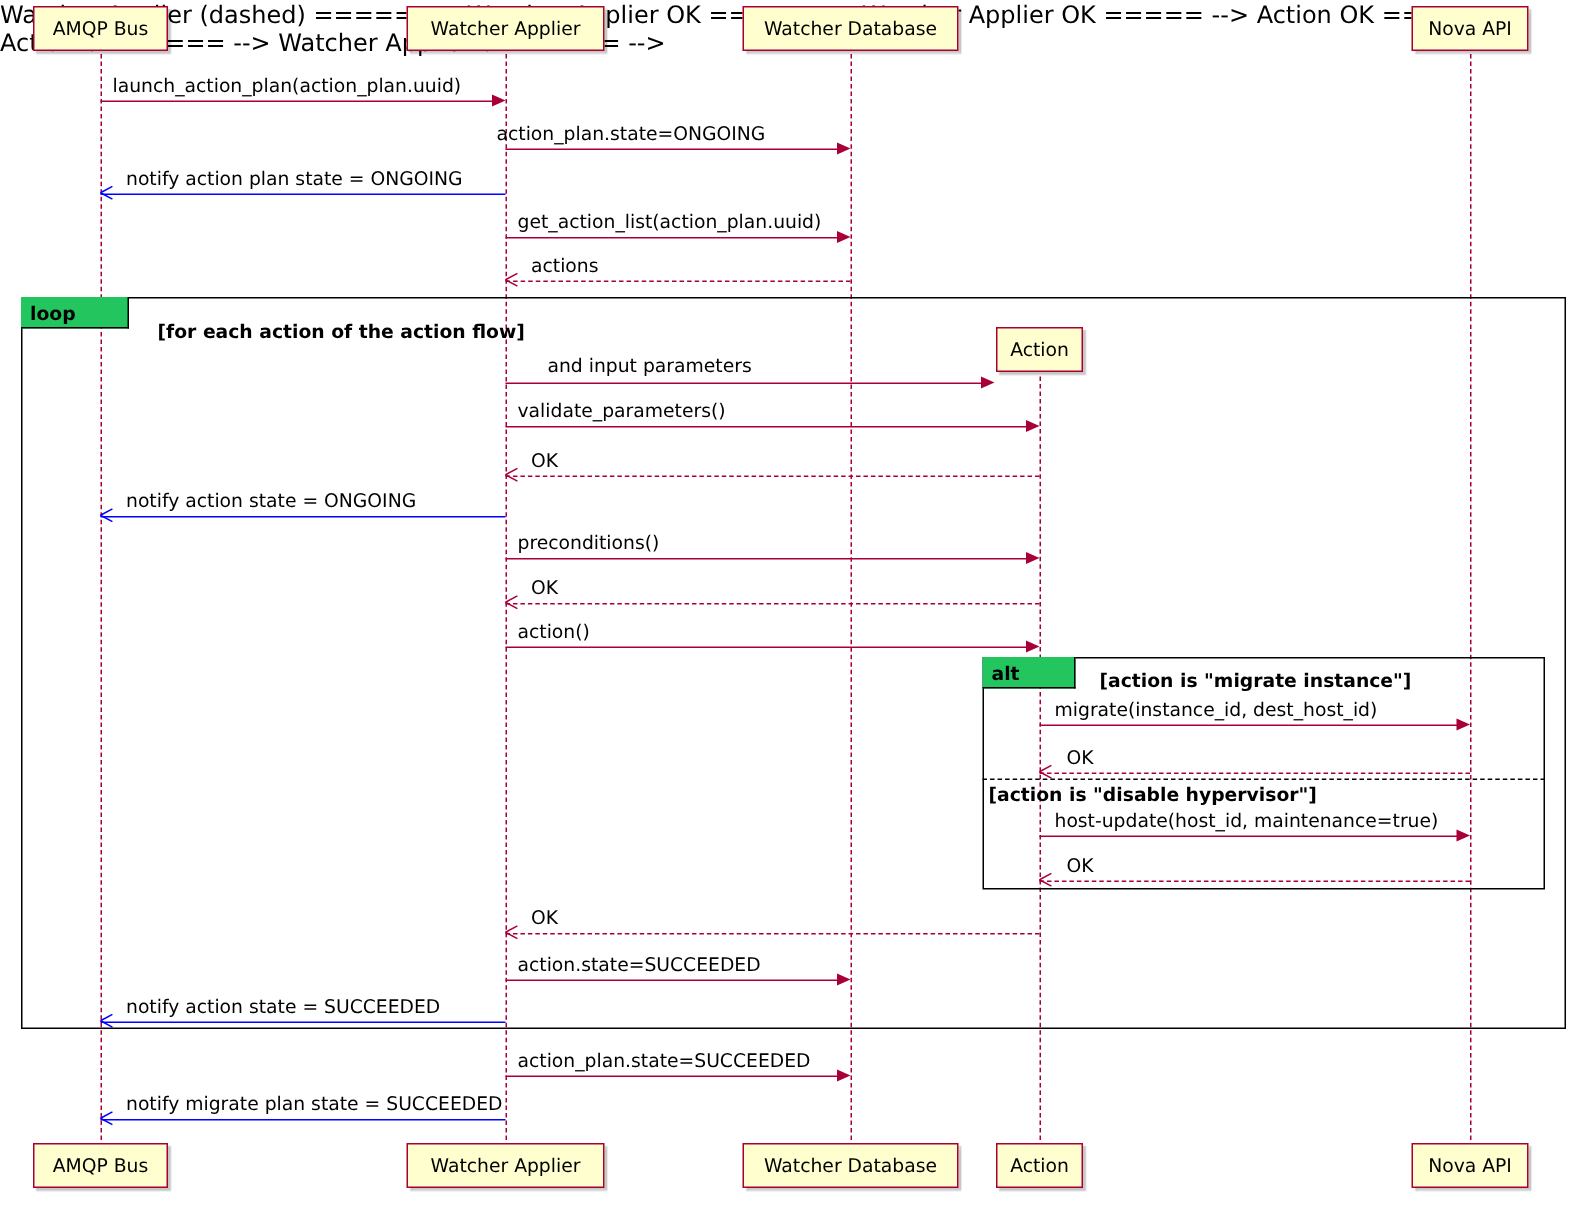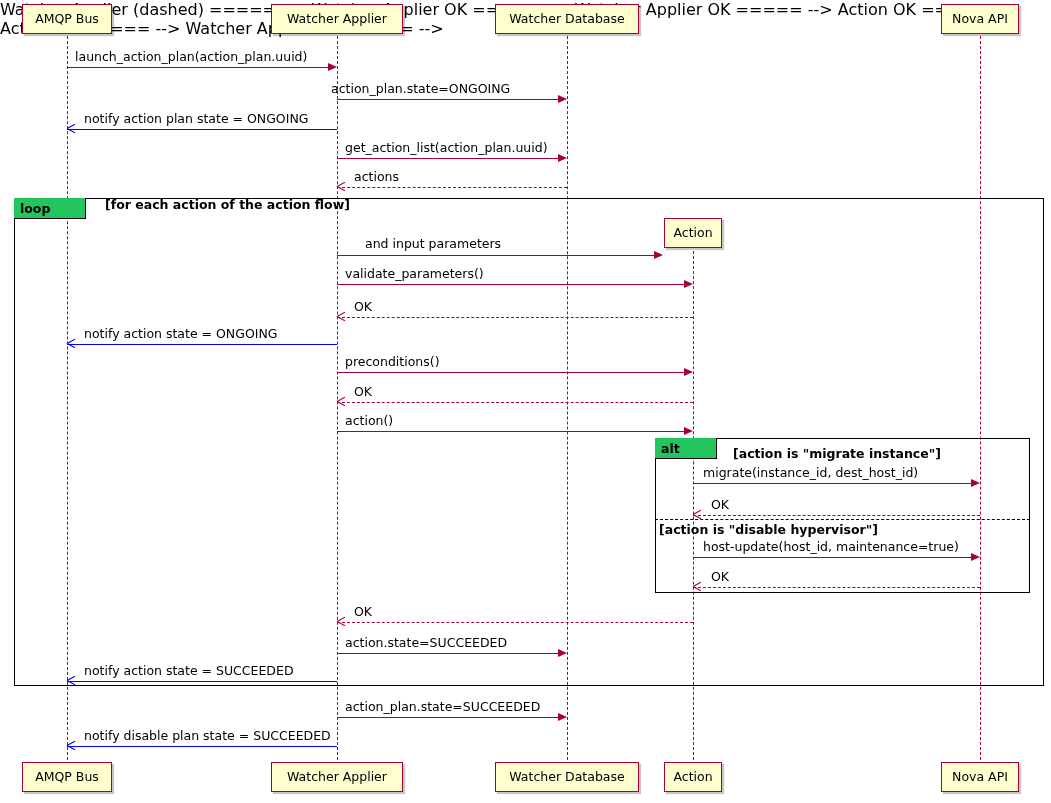--- a/index.html
+++ b/index.html
@@ -127,21 +127,21 @@
   <div class="lifeline-line" style="left:337px; top:36px; height:724px;"></div>
   <div class="lifeline-line" style="left:567px; top:36px; height:724px;"></div>
   <div class="lifeline-line" style="left:693px; top:251px; height:509px;"></div>
   <div class="lifeline-line" style="left:980px; top:36px; height:724px;"></div>
 
   
   <div class="frame" style="left:14px; top:198px; width:1030px; height:488px;"></div>
   <div class="frame-tab" style="left:14px; top:198px; width:72px; height:21px;">
     <span>loop</span>
   </div>
-  <div class="frame-guard" style="left:105px; top:197px;">[for each action of the action flow]</div>
+  <div class="frame-guard" style="left:105px; top:213px;">[for each action of the action flow]</div>
 
   
   <div class="frame" style="left:655px; top:438px; width:375px; height:155px;"></div>
   <div class="frame-tab" style="left:655px; top:438px; width:62px; height:21px;">
     <span>alt</span>
   </div>
   <div class="frame-guard" style="left:733px; top:446px;">[action is "migrate instance"]</div>
   <div class="frame-divider" style="left:655px; top:519px; width:375px;"></div>
   <div class="frame-guard" style="left:659px; top:522px;">[action is "disable hypervisor"]</div>
 
@@ -282,18 +282,18 @@
   <div class="arrow-line solid-blue" style="left:67px; top:681px; width:270px;"></div>
   <div class="arrow-head head-left-blue-top" style="left:67px; top:680.4px;"></div>
   <div class="arrow-head head-left-blue-bot" style="left:67px; top:680.4px;"></div>
 
   
   <div class="msg-label" style="left:345px; top:700px;">action_plan.state=SUCCEEDED</div>
   <div class="arrow-line solid-red" style="left:337px; top:717px; width:222px;"></div>
   <div class="arrow-head head-right-red" style="left:558px; top:712.5px;"></div>
 
   
-  <div class="msg-label" style="left:84px; top:729px;">notify disable plan state = SUCCEEDED</div>
+  <div class="msg-label" style="left:84px; top:729px;">notify migrate plan state = SUCCEEDED</div>
   <div class="arrow-line solid-blue" style="left:67px; top:746px; width:270px;"></div>
   <div class="arrow-head head-left-blue-top" style="left:67px; top:745.4px;"></div>
   <div class="arrow-head head-left-blue-bot" style="left:67px; top:745.4px;"></div>
 
 </div>
 
 </body></html>

